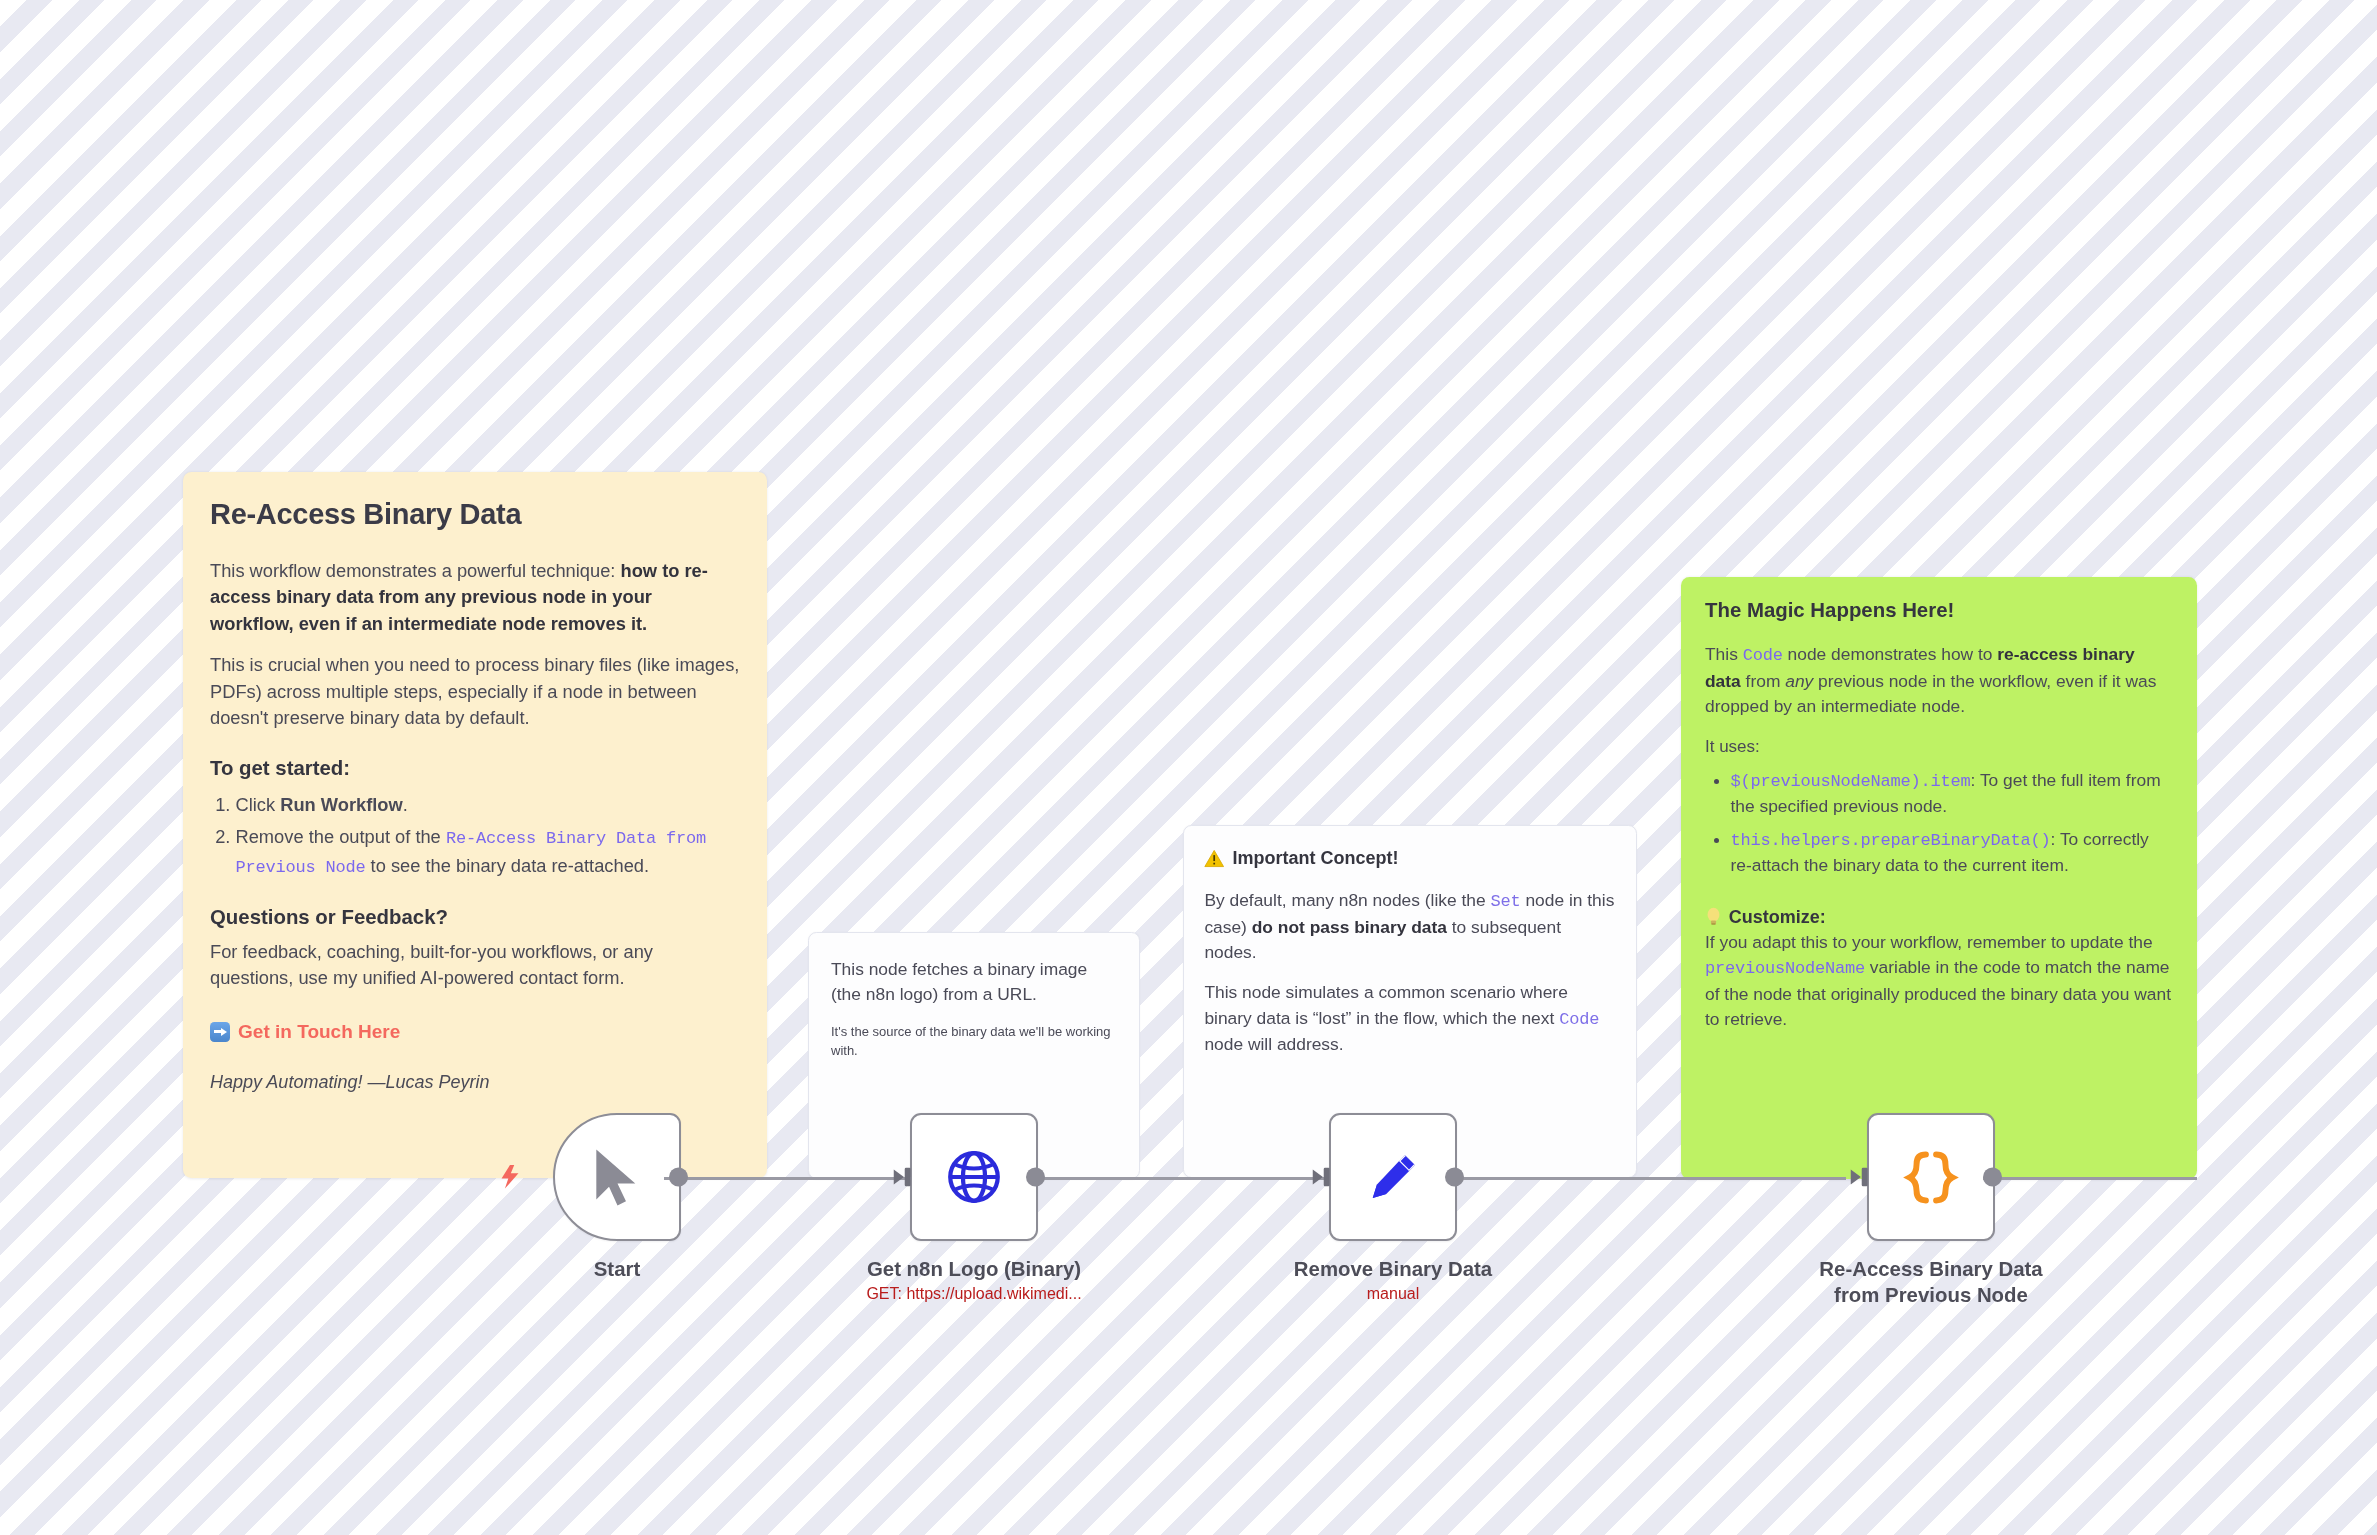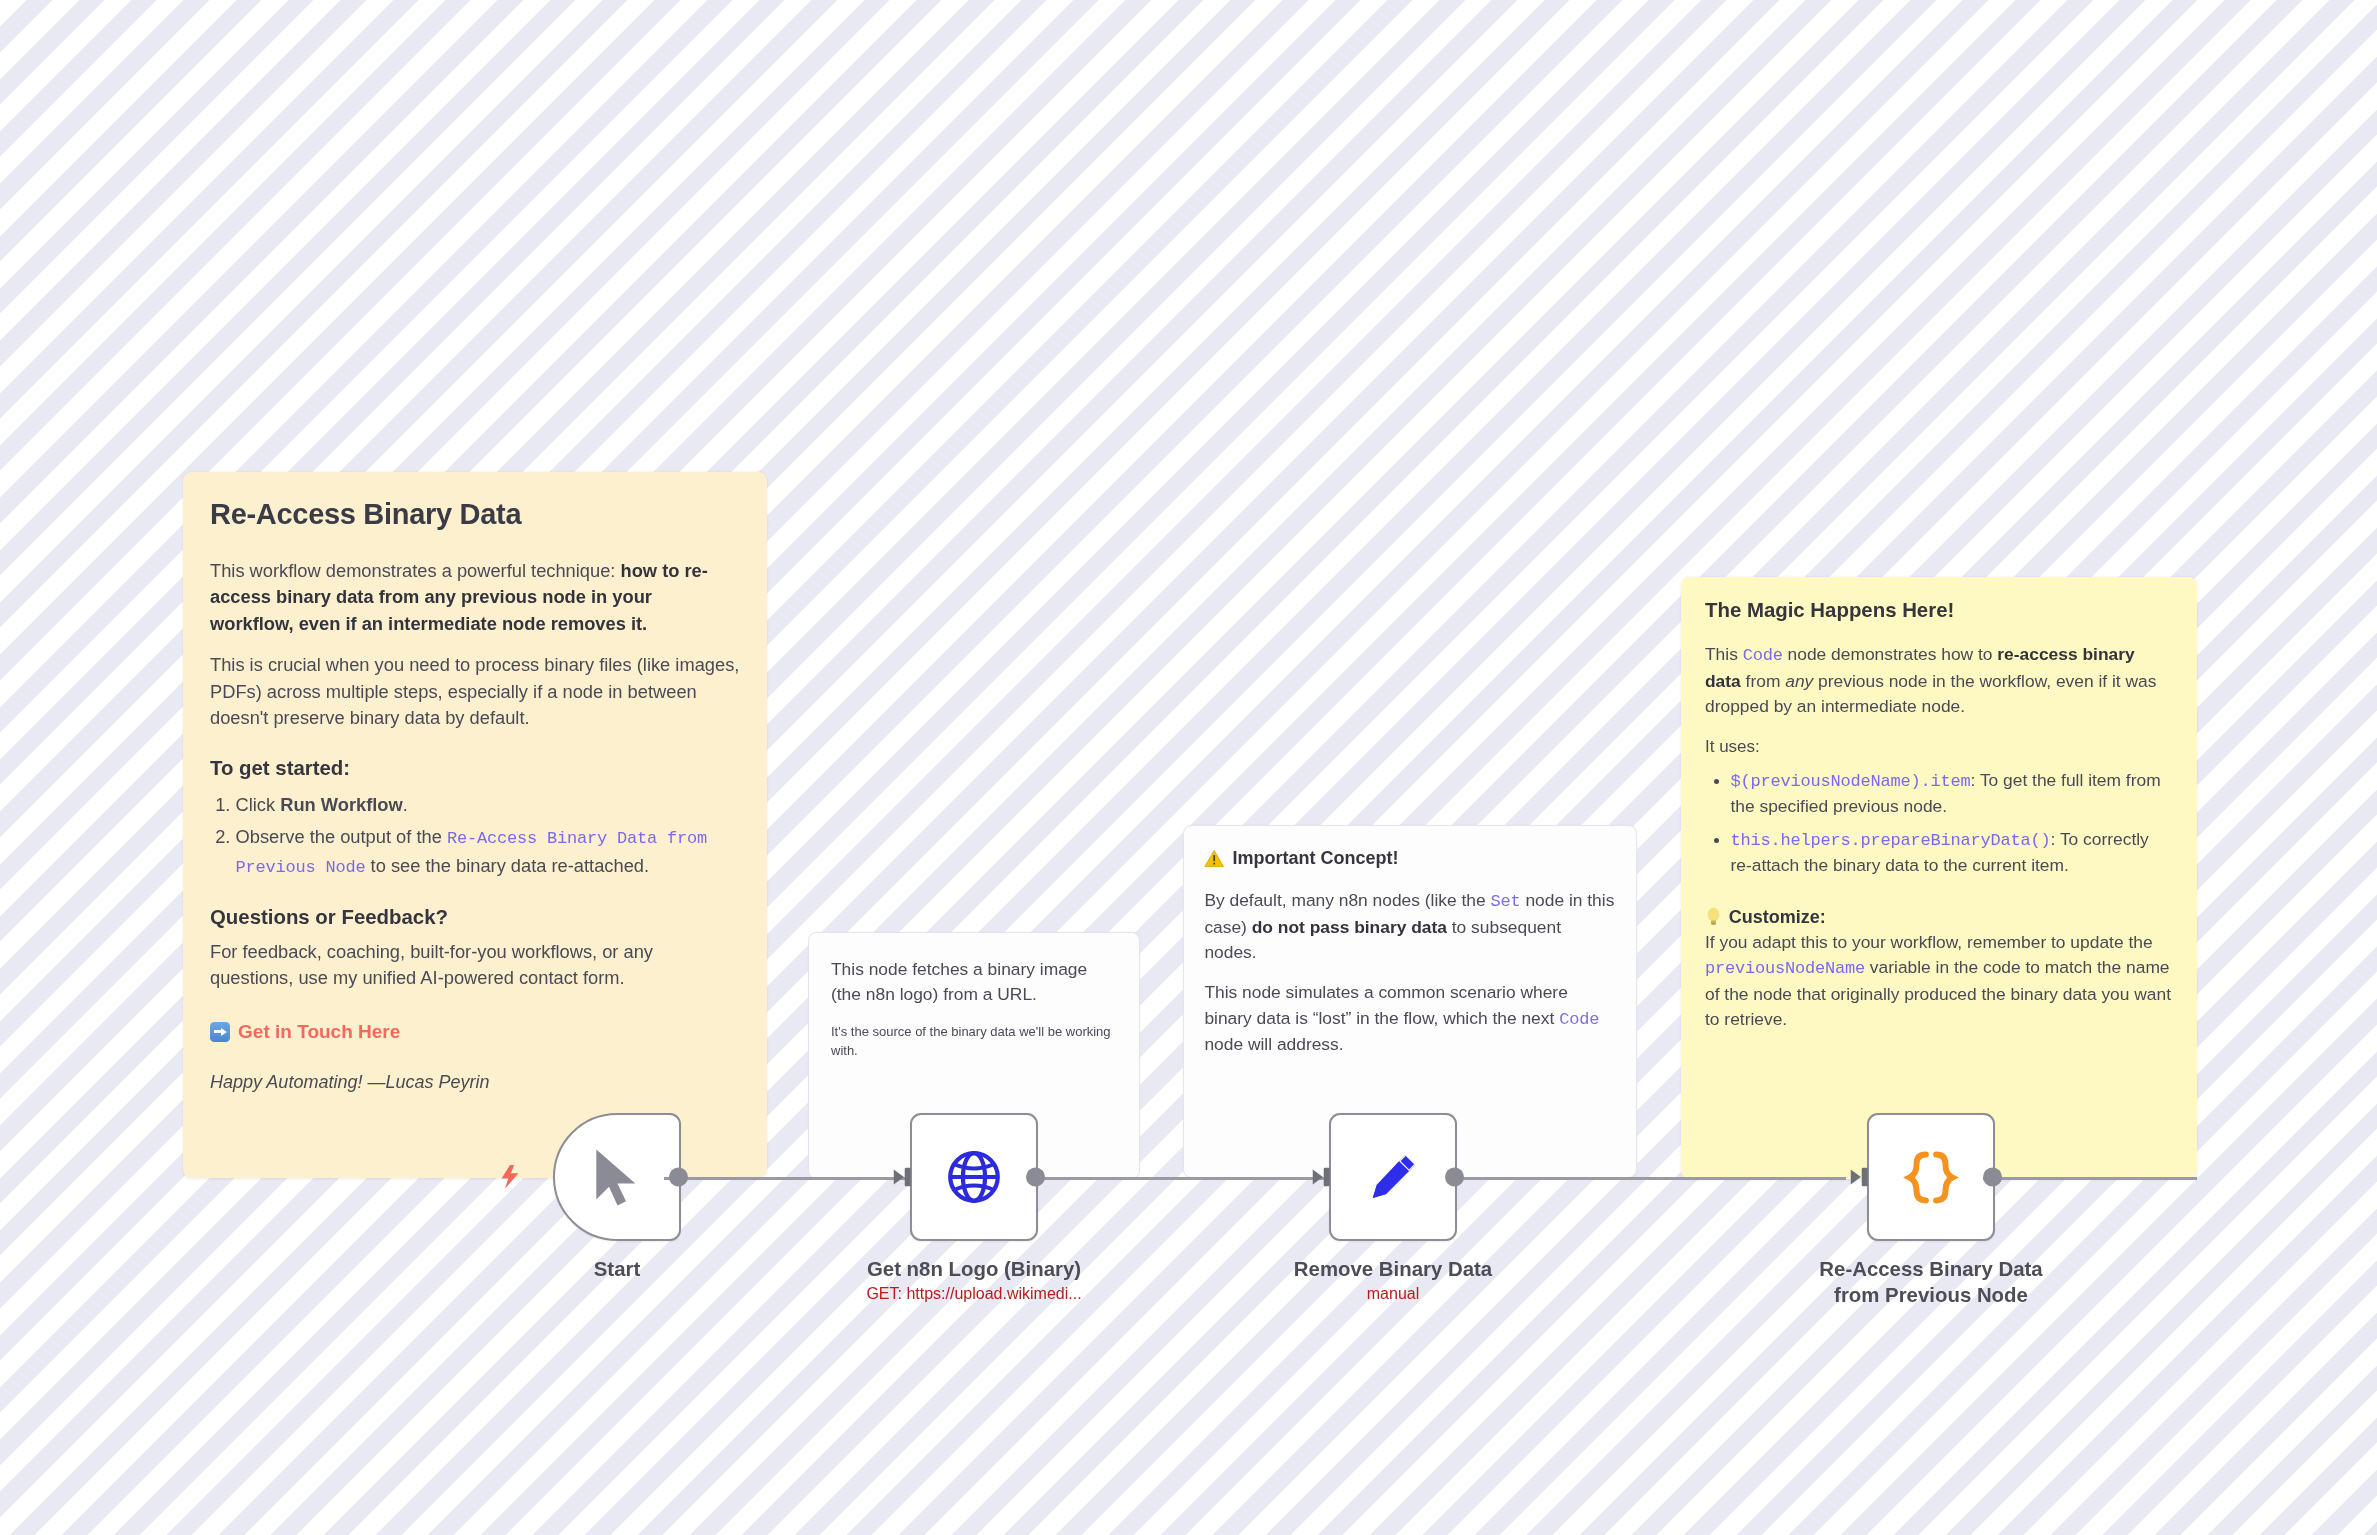--- a/index.html
+++ b/index.html
@@ -39,21 +39,21 @@
     box-shadow: 0 0.9px 2.6px rgba(60,60,80,.10);
   }
 
   .sticky-white {
     background: #fdfdfe;
     border: 0.9px solid #e3e5ee;
     box-shadow: 0 0.9px 1.7px rgba(60,60,80,.05);
   }
 
   .sticky-purple {
-    background: #fef9c3;
+    background: #bef264;
     box-shadow: 0 0.9px 2.6px rgba(60,60,80,.10);
   }
 
   .sticky-inner { padding: 22px 25.5px; }
   .sticky-yellow .sticky-inner { padding: 25.5px 27px; }
   .sticky-purple .sticky-inner { padding: 22px 25.5px; }
 
   
   h1.note-title {
     font-size: 29px;
@@ -253,21 +253,21 @@
       <h1 class="note-title">Re-Access Binary Data</h1>
 
       <p class="note-p"><span>This workflow demonstrates a powerful technique: </span><b>how to re-access binary data from any previous node in your workflow, even if an intermediate node removes it.</b></p>
 
       <p class="note-p">This is crucial when you need to process binary files (like images, PDFs) across multiple steps, especially if a node in between doesn't preserve binary data by default.</p>
 
       <h3 class="note-h3">To get started:</h3>
 
       <ol class="note-ol">
         <li><span>Click </span><b>Run Workflow</b><span>.</span></li>
-        <li><span>Observe the output of the </span><code>Re-Access Binary Data from Previous Node</code><span> to see the binary data re-attached.</span></li>
+        <li><span>Remove the output of the </span><code>Re-Access Binary Data from Previous Node</code><span> to see the binary data re-attached.</span></li>
       </ol>
 
       <h3 class="note-h3">Questions or Feedback?</h3>
 
       <p class="note-p">For feedback, coaching, built-for-you workflows, or any questions, use my unified AI-powered contact form.</p>
 
       <div class="link-row">
         <span class="arrow-badge"></span>
         <a class="note-link" href="#">Get in Touch Here</a>
       </div>

